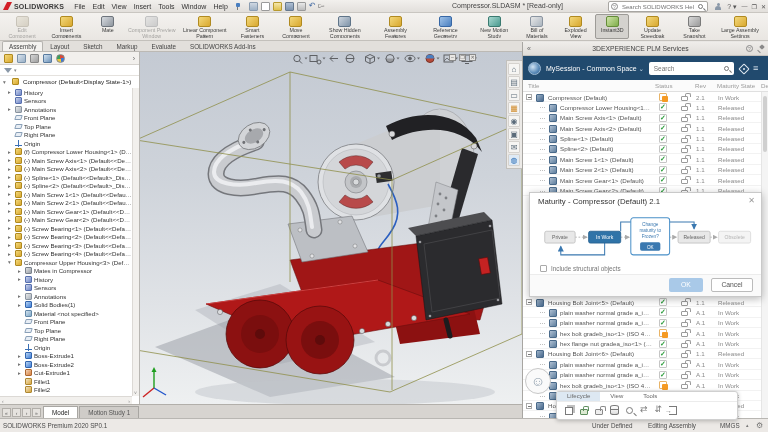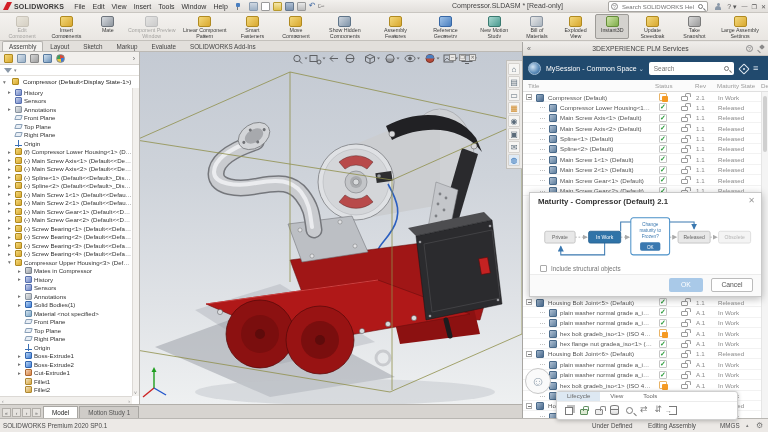--- a/index.html
+++ b/index.html
@@ -196,21 +196,21 @@
   .plock{position:absolute;left:158px;top:4px;width:7px;height:5px;border:1px solid #9a9a9a;border-radius:1px;background:#fff;}
   .plock::before{content:'';position:absolute;left:3px;top:-4px;width:4px;height:3px;border:1px solid #9a9a9a;border-bottom:none;border-radius:2px 2px 0 0;}
   .prev{position:absolute;left:173px;top:1.5px;font-size:6.2px;color:#8a8a8a;}
   .pstate{position:absolute;left:195px;top:1.5px;font-size:6.2px;color:#8a8a8a;}
   .pscroll{position:absolute;right:0;top:50px;bottom:0;width:7px;background:#f4f4f4;border-left:1px solid #e5e5e5;}
   .pscroll::before{content:'';position:absolute;left:1px;top:4px;width:4px;height:56px;background:#cfcfcf;border-radius:2px;}
 
   
   .mdialog{position:absolute;left:6px;top:150px;width:233px;height:105px;background:#fff;
     border:1px solid #c9c9c9;box-shadow:0 2px 8px rgba(0,0,0,.28);z-index:5;}
-  .md-title{position:absolute;left:8px;top:4px;font-size:7.8px;font-weight:bold;color:#333;}
+  .md-title{position:absolute;left:8px;top:4px;font-size:7.8px;font-weight:normal;color:#333;}
   .md-close{position:absolute;right:6px;top:3px;font-size:8px;color:#9a9a9a;}
   .md-check{position:absolute;left:10px;top:72px;display:flex;align-items:center;gap:4px;}
   .md-check .cb{width:7px;height:7px;border:1px solid #aaa;background:#fff;border-radius:1px;}
   .md-check label{font-size:6.3px;color:#777;}
   .md-footer{position:absolute;left:0;right:0;bottom:0;height:22px;border-top:1px solid #ececec;background:#fafafa;}
   .md-ok{position:absolute;right:58px;bottom:4px;width:34px;height:14px;background:#a9c9e8;color:#fff;
     font-size:6.8px;text-align:center;line-height:14px;border-radius:2px;}
   .md-cancel{position:absolute;right:8px;bottom:4px;width:42px;height:14px;background:#fff;color:#555;
     border:1px solid #bbb;font-size:6.8px;text-align:center;line-height:12px;border-radius:2px;}
 

